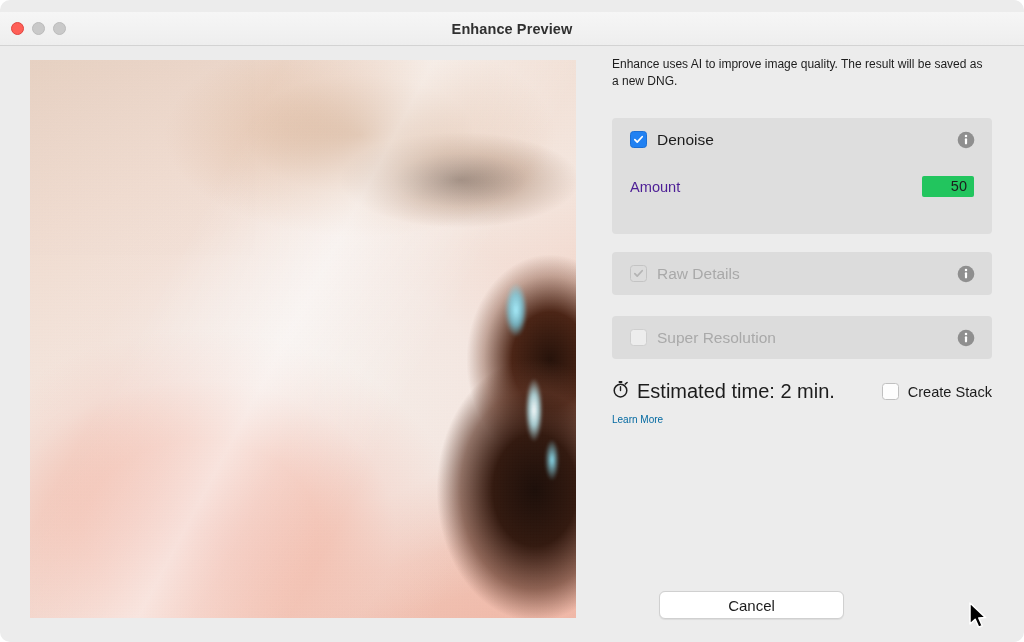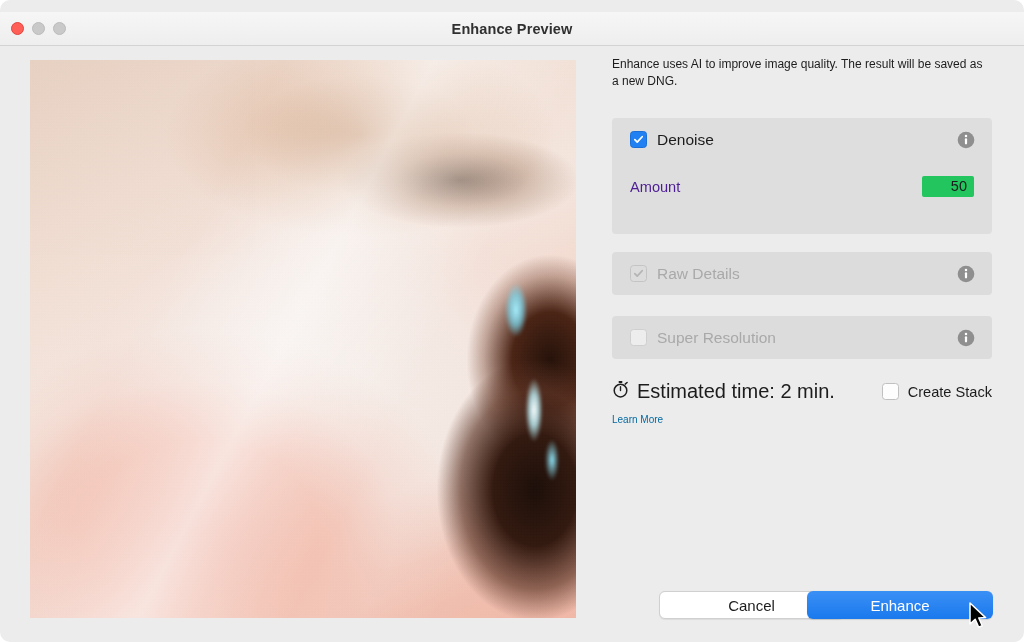--- a/index.html
+++ b/index.html
@@ -294,21 +294,20 @@
     <span id="est-time">Estimated time: 2 min.</span>
     <span id="create-stack-group">
       <span class="cb unchecked"></span>
       <span id="create-stack-label">Create Stack</span>
     </span>
   </div>
 
   <div id="learn-more">Learn More</div>
 
   <div id="cancel-button">Cancel</div>
-  <div id="enhance-button">Enhance</div>
 
   <div id="cursor">
     <svg width="22" height="30" viewBox="0 0 22 30">
       <path d="M2 1 L2 22 L7.2 17.2 L10.7 25.3 L14.2 23.7 L10.8 16.0 L17.6 15.6 Z" fill="#000000" stroke="#ffffff" stroke-width="1.5" stroke-linejoin="round"></path>
     </svg>
   </div>
 
 </div>
 
 </body></html>

